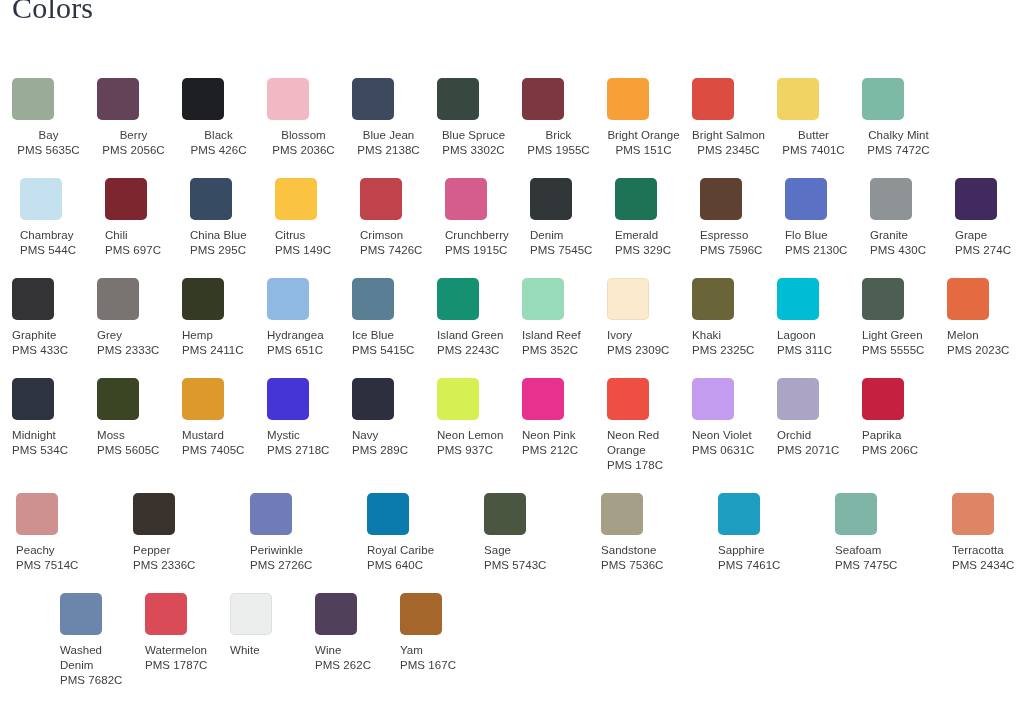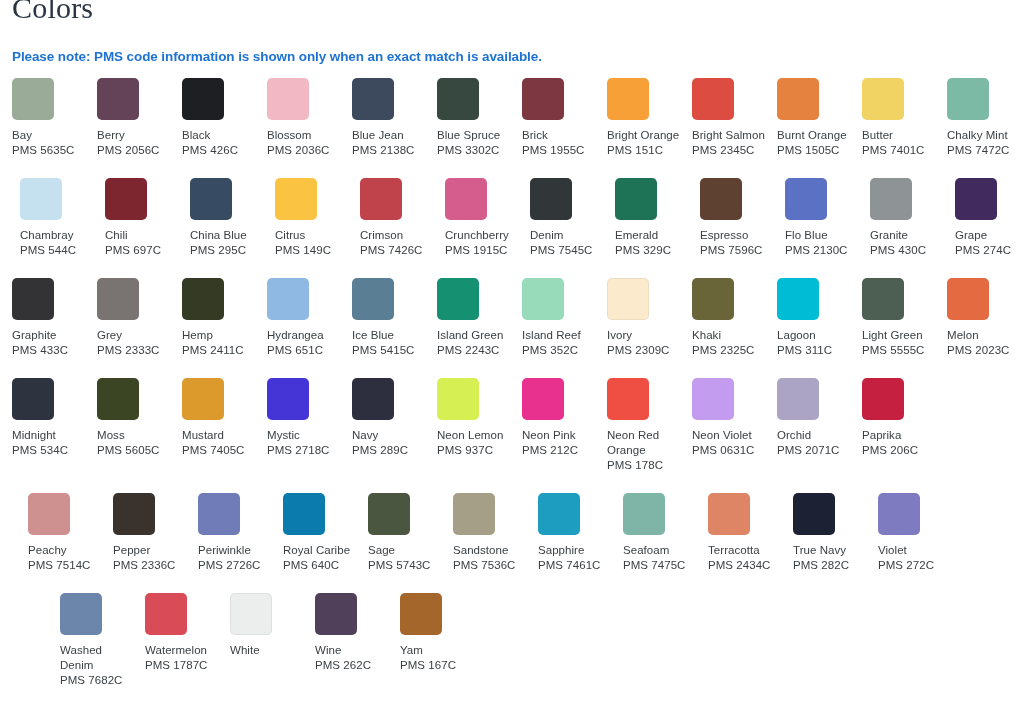--- a/index.html
+++ b/index.html
@@ -93,30 +93,29 @@
 
   .swatch-name {
     display: block;
   }
 
   .swatch-pms {
     display: block;
   }
 
   
-  .row-r0 { margin-bottom: 8px; }
+  .row-r0 { margin-bottom: 8px; text-align: center; }
 </style>
 </head>
 <body>
 
 <div class="page">
 
   <h1 class="page-title">Colors</h1>
 
-  <div class="note">Please note: PMS code information is shown only when an exact match is available.</div>
 
   <div class="grid">
       <div class="row row-r0" style="position: absolute; top: 0px; left: 0px; width: 1024px;">
         <div class="swatch-cell">
           <span class="swatch-chip" style="background: rgb(154, 171, 152);"></span>
           <div class="swatch-text">
             <span class="swatch-name">Bay</span>
             <span class="swatch-pms">PMS 5635C</span>
           </div>
         </div>
@@ -170,27 +169,20 @@
           </div>
         </div>
         <div class="swatch-cell">
           <span class="swatch-chip" style="background: rgb(221, 76, 65);"></span>
           <div class="swatch-text">
             <span class="swatch-name">Bright Salmon</span>
             <span class="swatch-pms">PMS 2345C</span>
           </div>
         </div>
         <div class="swatch-cell">
-          <span class="swatch-chip" style="background: rgb(229, 130, 63);"></span>
-          <div class="swatch-text">
-            <span class="swatch-name">Burnt Orange</span>
-            <span class="swatch-pms">PMS 1505C</span>
-          </div>
-        </div>
-        <div class="swatch-cell">
           <span class="swatch-chip" style="background: rgb(241, 211, 100);"></span>
           <div class="swatch-text">
             <span class="swatch-name">Butter</span>
             <span class="swatch-pms">PMS 7401C</span>
           </div>
         </div>
         <div class="swatch-cell">
           <span class="swatch-chip" style="background: rgb(125, 186, 166);"></span>
           <div class="swatch-text">
             <span class="swatch-name">Chalky Mint</span>
@@ -442,21 +434,21 @@
           </div>
         </div>
         <div class="swatch-cell">
           <span class="swatch-chip" style="background: rgb(197, 32, 63);"></span>
           <div class="swatch-text">
             <span class="swatch-name">Paprika</span>
             <span class="swatch-pms">PMS 206C</span>
           </div>
         </div>
       </div>
-      <div class="row row-r4" style="position: absolute; top: 415px; left: 16px; width: 872px;">
+      <div class="row row-r4" style="position: absolute; top: 415px; left: 4px; width: 872px; gap: 32px;">
         <div class="swatch-cell">
           <span class="swatch-chip" style="background: rgb(207, 145, 144);"></span>
           <div class="swatch-text">
             <span class="swatch-name">Peachy</span>
             <span class="swatch-pms">PMS 7514C</span>
           </div>
         </div>
         <div class="swatch-cell">
           <span class="swatch-chip" style="background: rgb(58, 50, 44);"></span>
           <div class="swatch-text">

